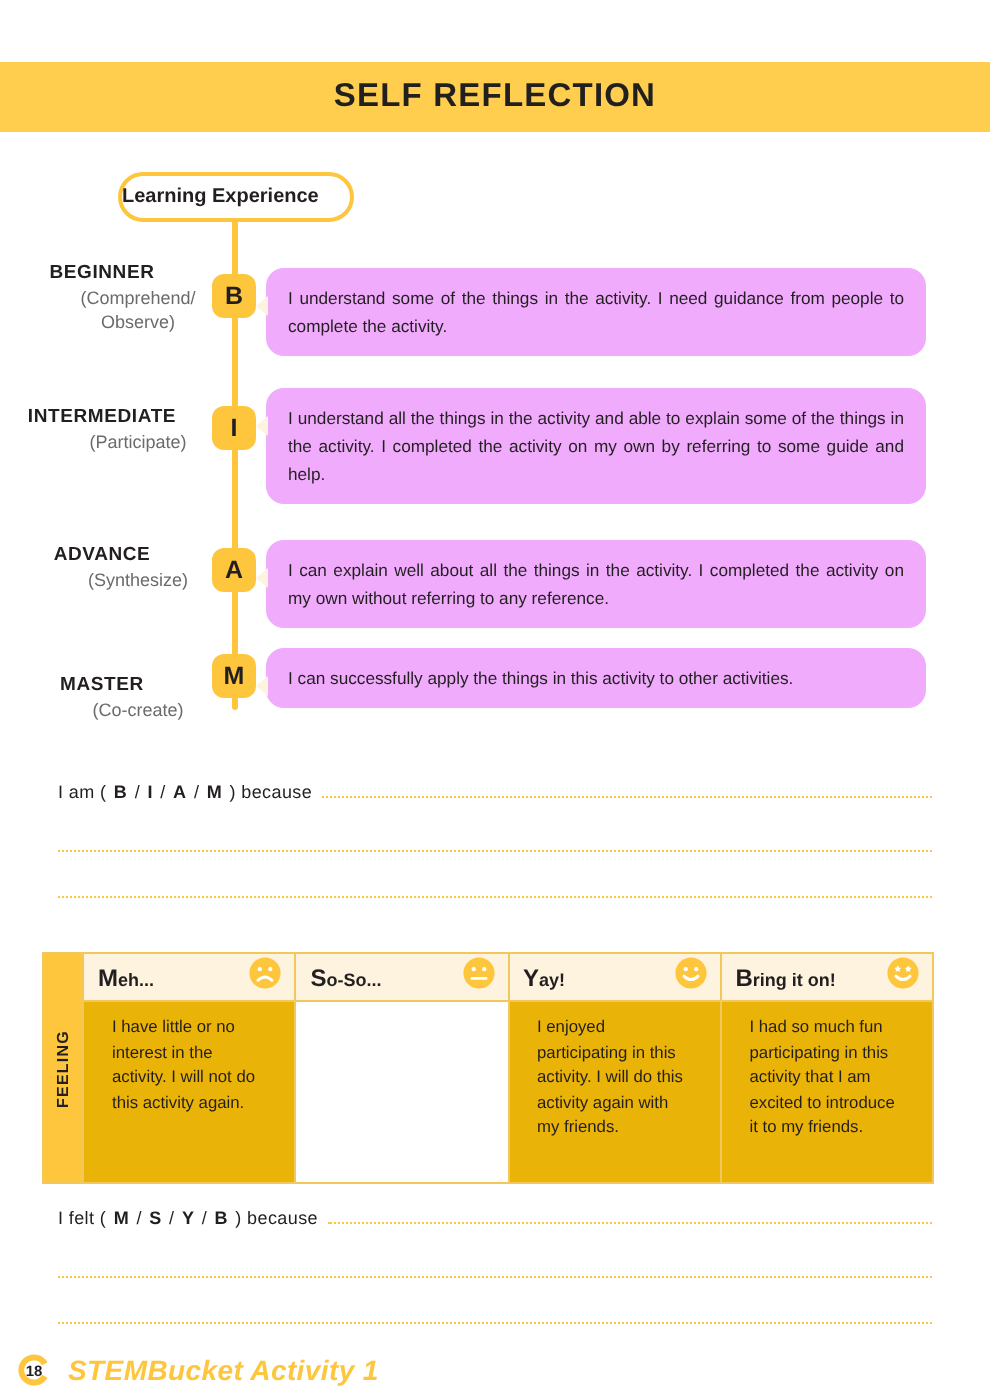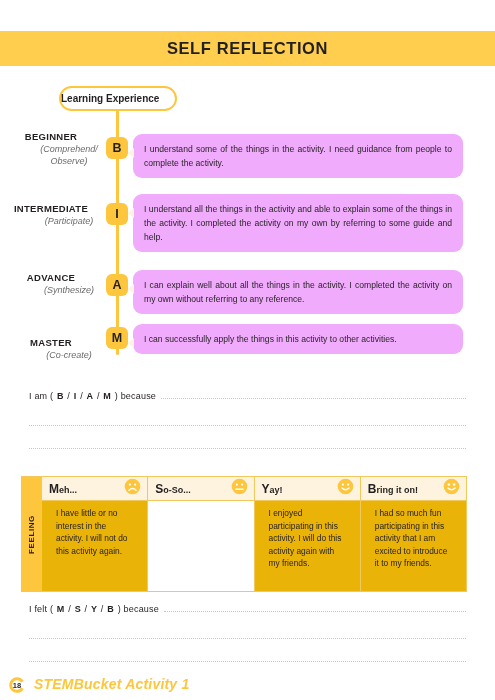--- a/index.html
+++ b/index.html
@@ -81,21 +81,20 @@
   }
   .level-name {
     font-size: 9.5px;
     font-weight: bold;
     letter-spacing: 0.3px;
     color: #231f20;
     line-height: 13px;
   }
   .level-sub {
     font-size: 9px;
-    font-style: italic;
     color: #6b6b6b;
     line-height: 12px;
     padding-left: 36px;
   }
   .badge {
     position: absolute;
     left: 106px;
     width: 22px;
     height: 22px;
     background: #fdc63c;
@@ -227,20 +226,21 @@
     flex: 1;
   }
   .emoji { flex: 0 0 auto; }
 
   
   .footer {
     position: absolute;
     left: 8px;
     top: 676px;
     display: flex;
+    align-items: center;
   }
   .page-badge {
     position: relative;
     width: 18px;
     height: 18px;
     flex: 0 0 18px;
   }
   .page-num {
     position: absolute;
     left: 0; top: 0;

